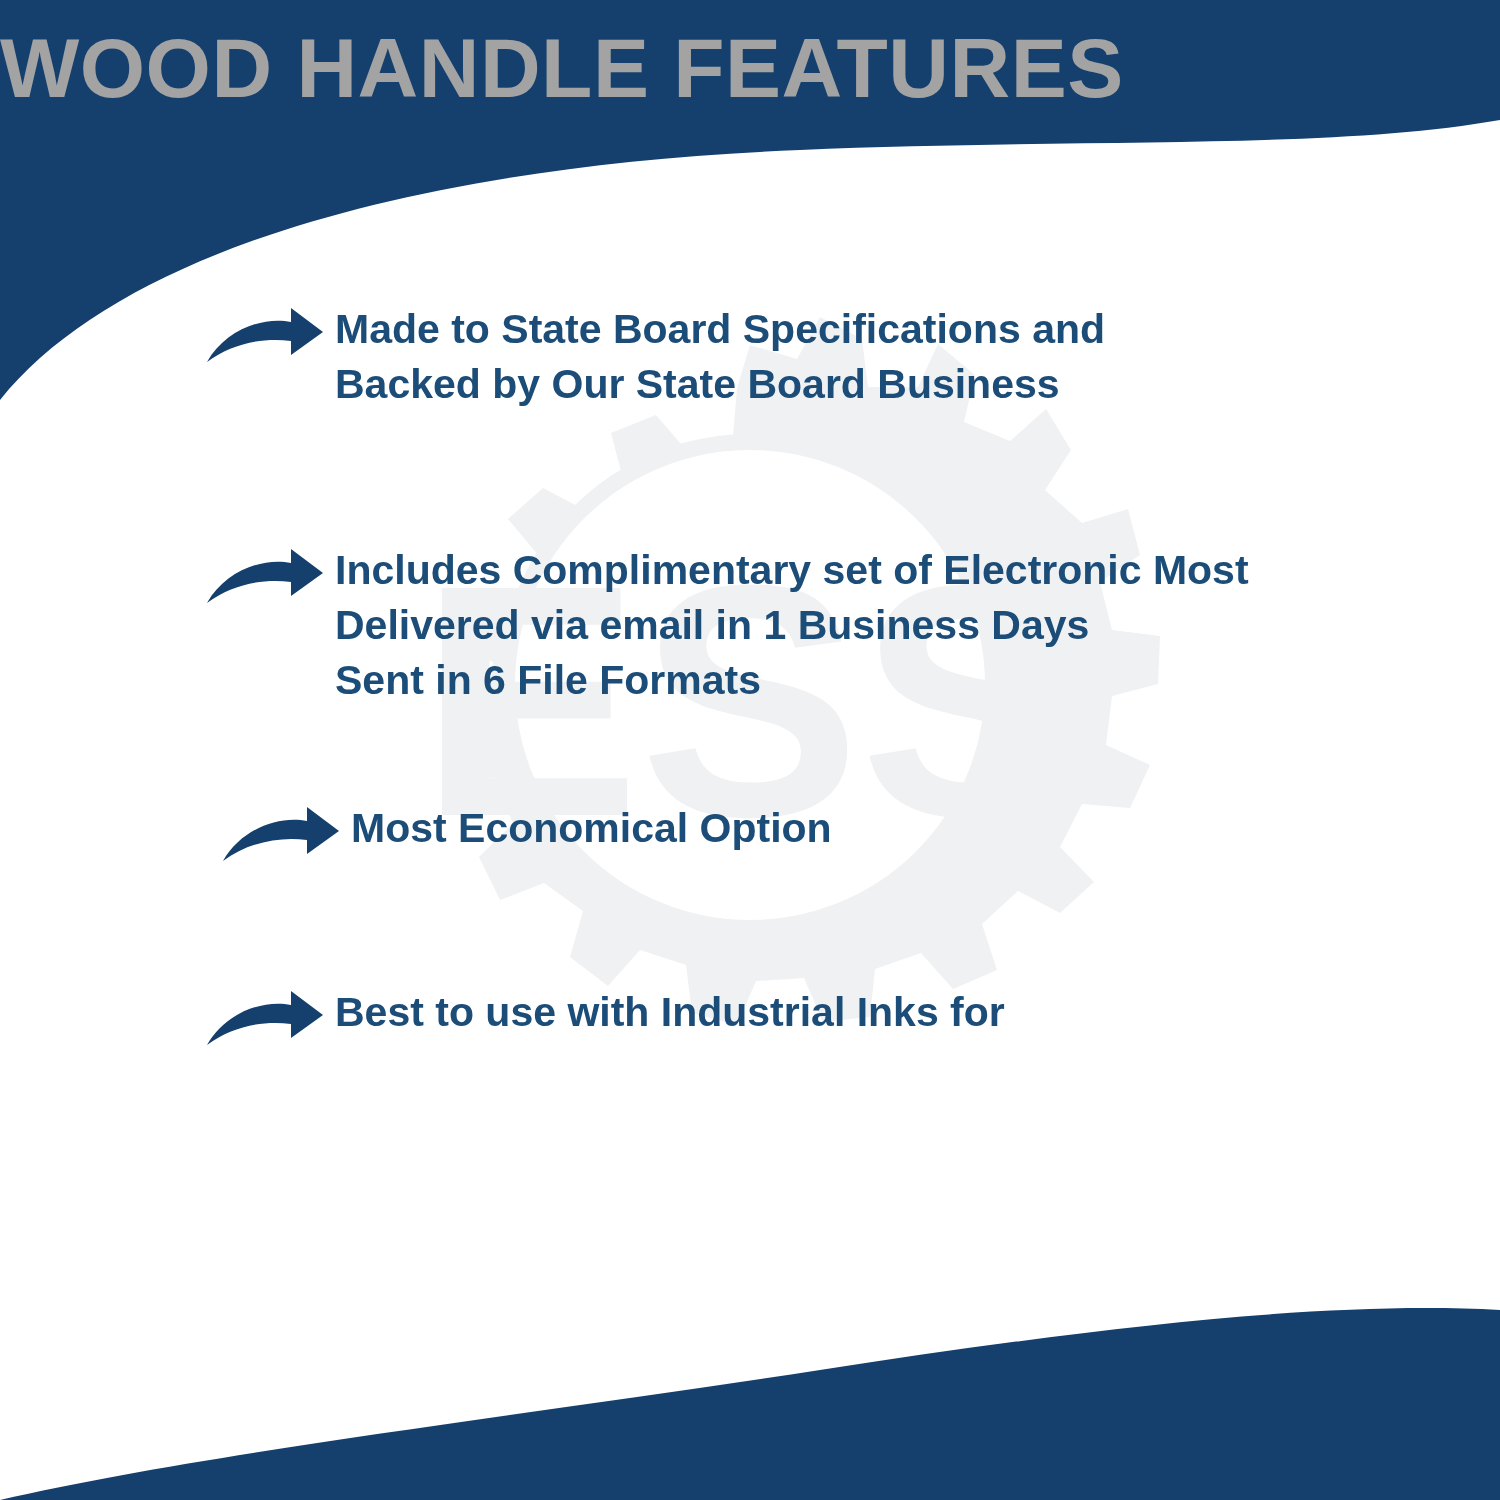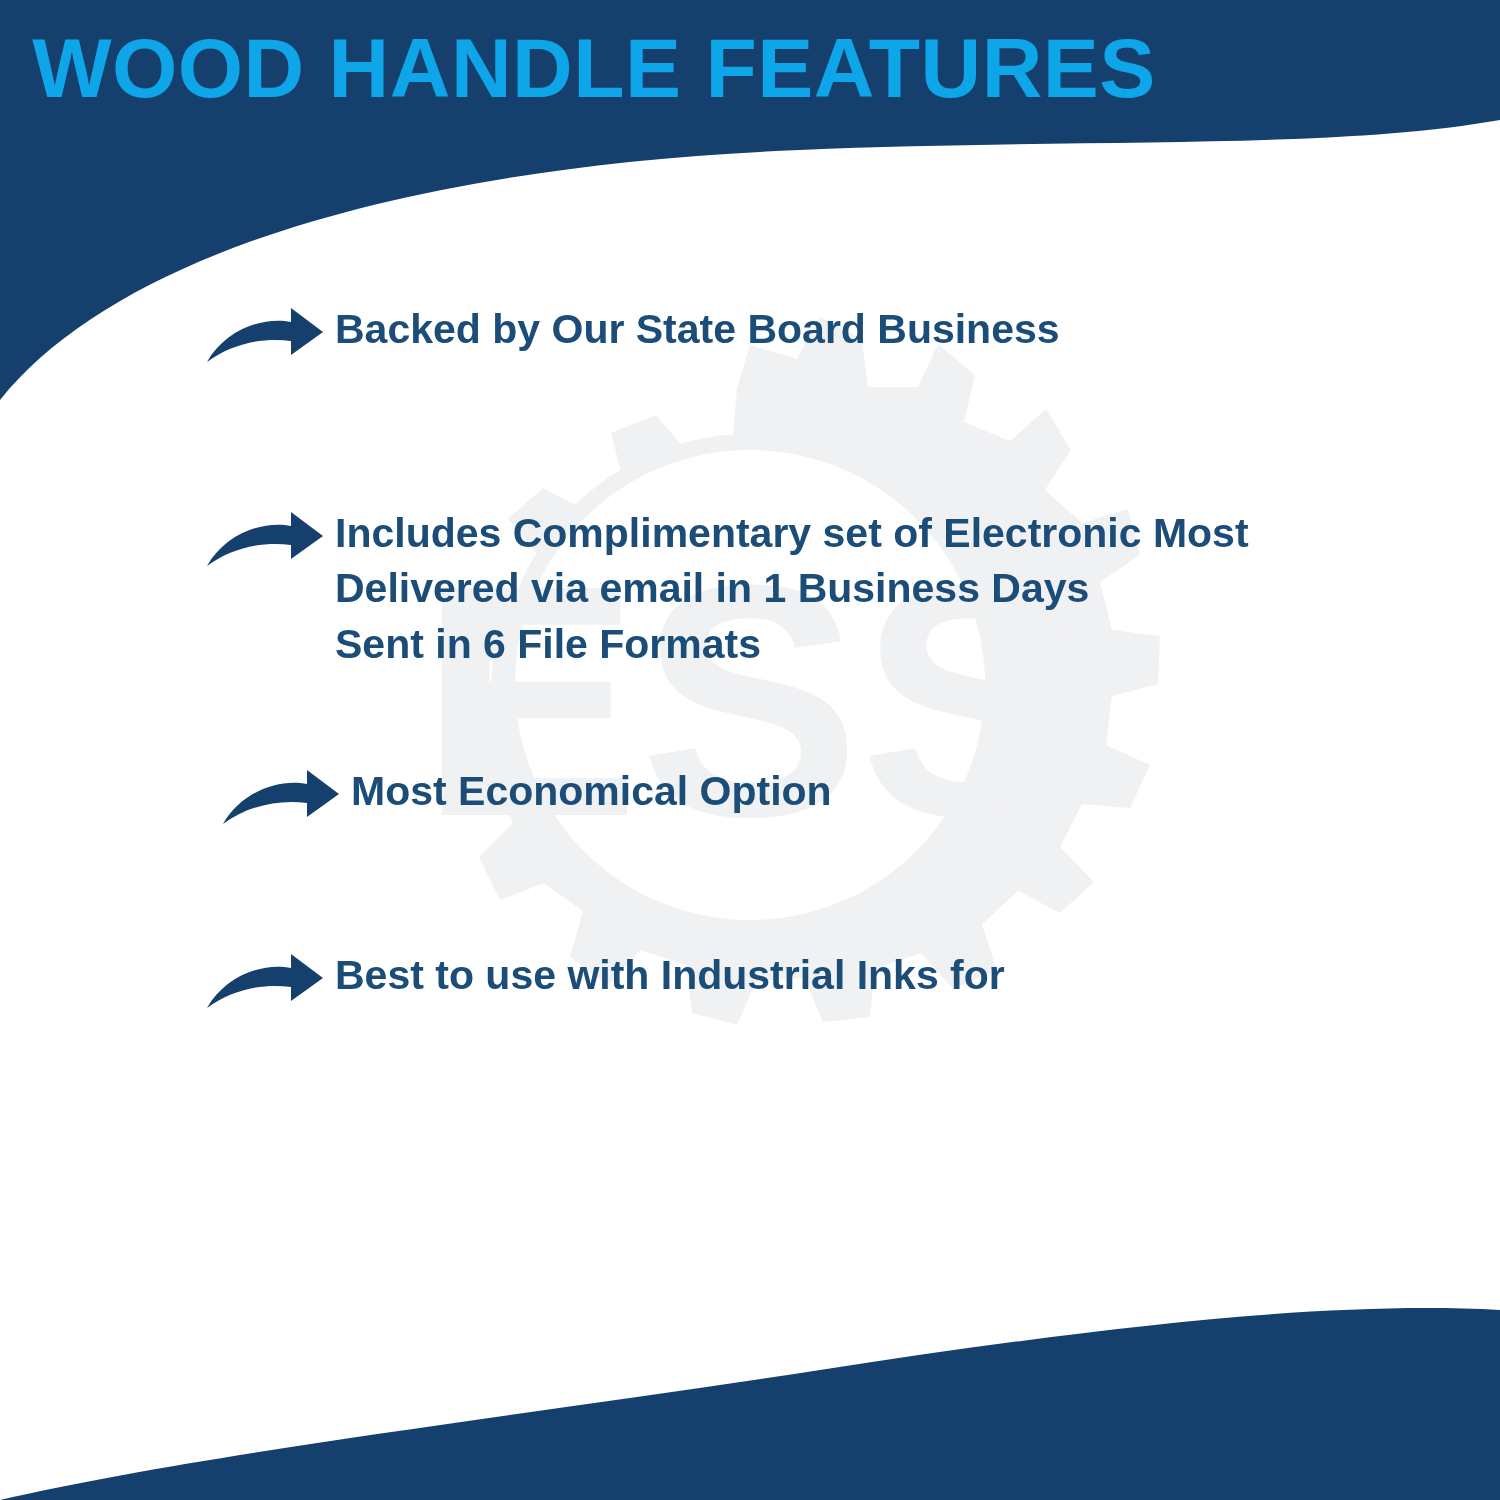--- a/index.html
+++ b/index.html
@@ -35,22 +35,21 @@
     width: 900px;
     height: 1010px;
     opacity: 1;
     pointer-events: none;
   }
   .title {
     position: absolute;
     top: 24px;
     left: 0;
     width: 1188px;
-    text-align: center;
-    color: #0ea5e9;
+    color: #a3a3a3;
     font-size: 84px;
     font-weight: bold;
     letter-spacing: 0.5px;
     line-height: 1.05;
     z-index: 5;
   }
   .features {
     position: absolute;
     left: 0;
     top: 280px;
@@ -118,20 +117,21 @@
 
   <div class="features">
 
     <div class="feature f0">
       <div class="arrow">
         <svg width="120" height="64" viewBox="0 0 120 64">
           <path d="M2,54 C 20,22 58,8 86,14 L86,0 L118,24 L86,47 L86,33 C 58,29 26,36 2,54 Z" fill="#15406e"></path>
         </svg>
       </div>
       <div class="text">
+        <span class="line">Made to State Board Specifications and</span>
         <span class="line">Backed by Our State Board Business</span>
       </div>
     </div>
 
     <div class="feature f1">
       <div class="arrow">
         <svg width="120" height="64" viewBox="0 0 120 64">
           <path d="M2,54 C 20,22 58,8 86,14 L86,0 L118,24 L86,47 L86,33 C 58,29 26,36 2,54 Z" fill="#15406e"></path>
         </svg>
       </div>

